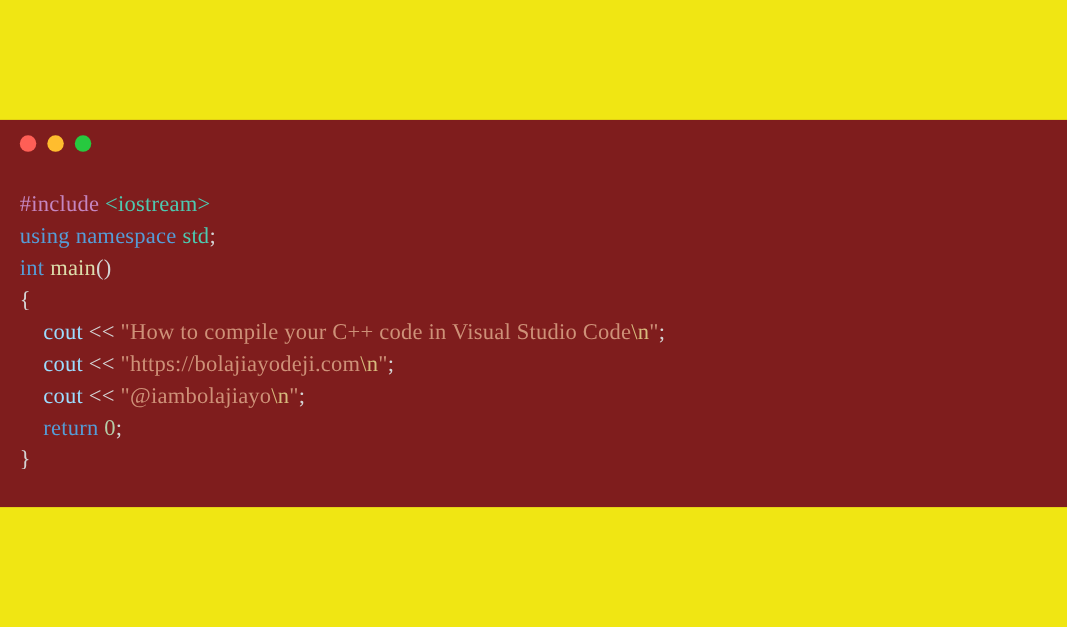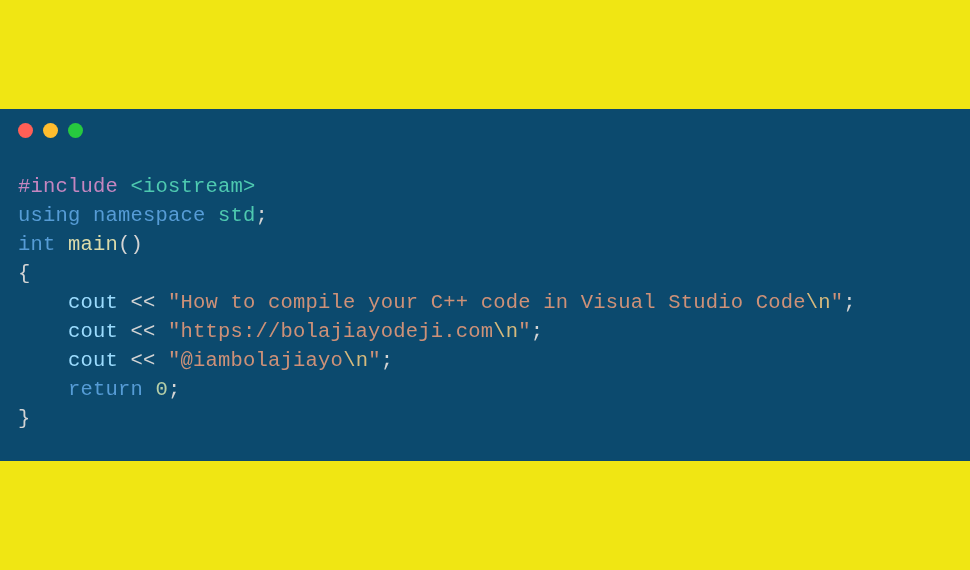--- a/index.html
+++ b/index.html
@@ -12,24 +12,25 @@
       height: 570px;
       background: #f0e613;
       display: flex;
       flex-direction: column;
       justify-content: center;
       align-items: stretch;
       font-family: "SF Mono", Monaco, Menlo, Consolas, "Courier New", monospace;
       overflow: hidden;
     }
     .editor-window {
-      background: #0c4a6e;
+      background: #7f1d1d;
       margin: 0;
       padding: 0;
       width: 100%;
+      font-family: Liberation Serif, serif;
     }
     .titlebar {
       padding: 14px 18px 6px 18px;
       display: flex;
       gap: 10px;
       align-items: center;
     }
     .traffic-light {
       width: 15px;
       height: 15px;

